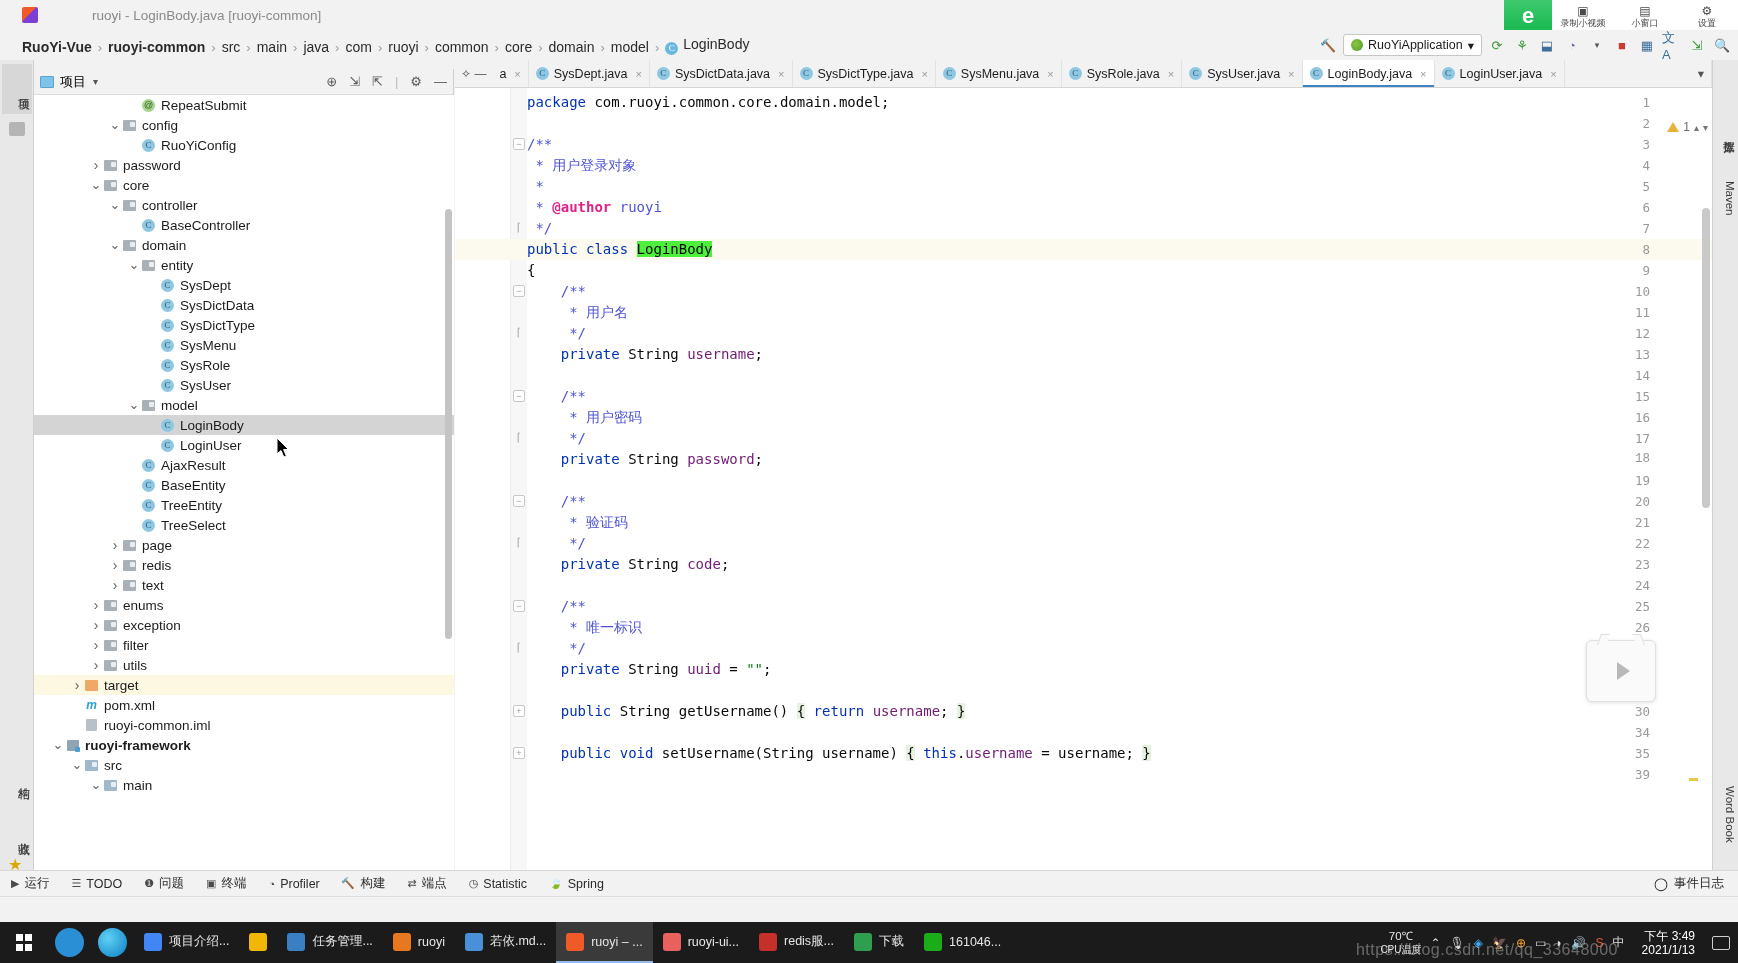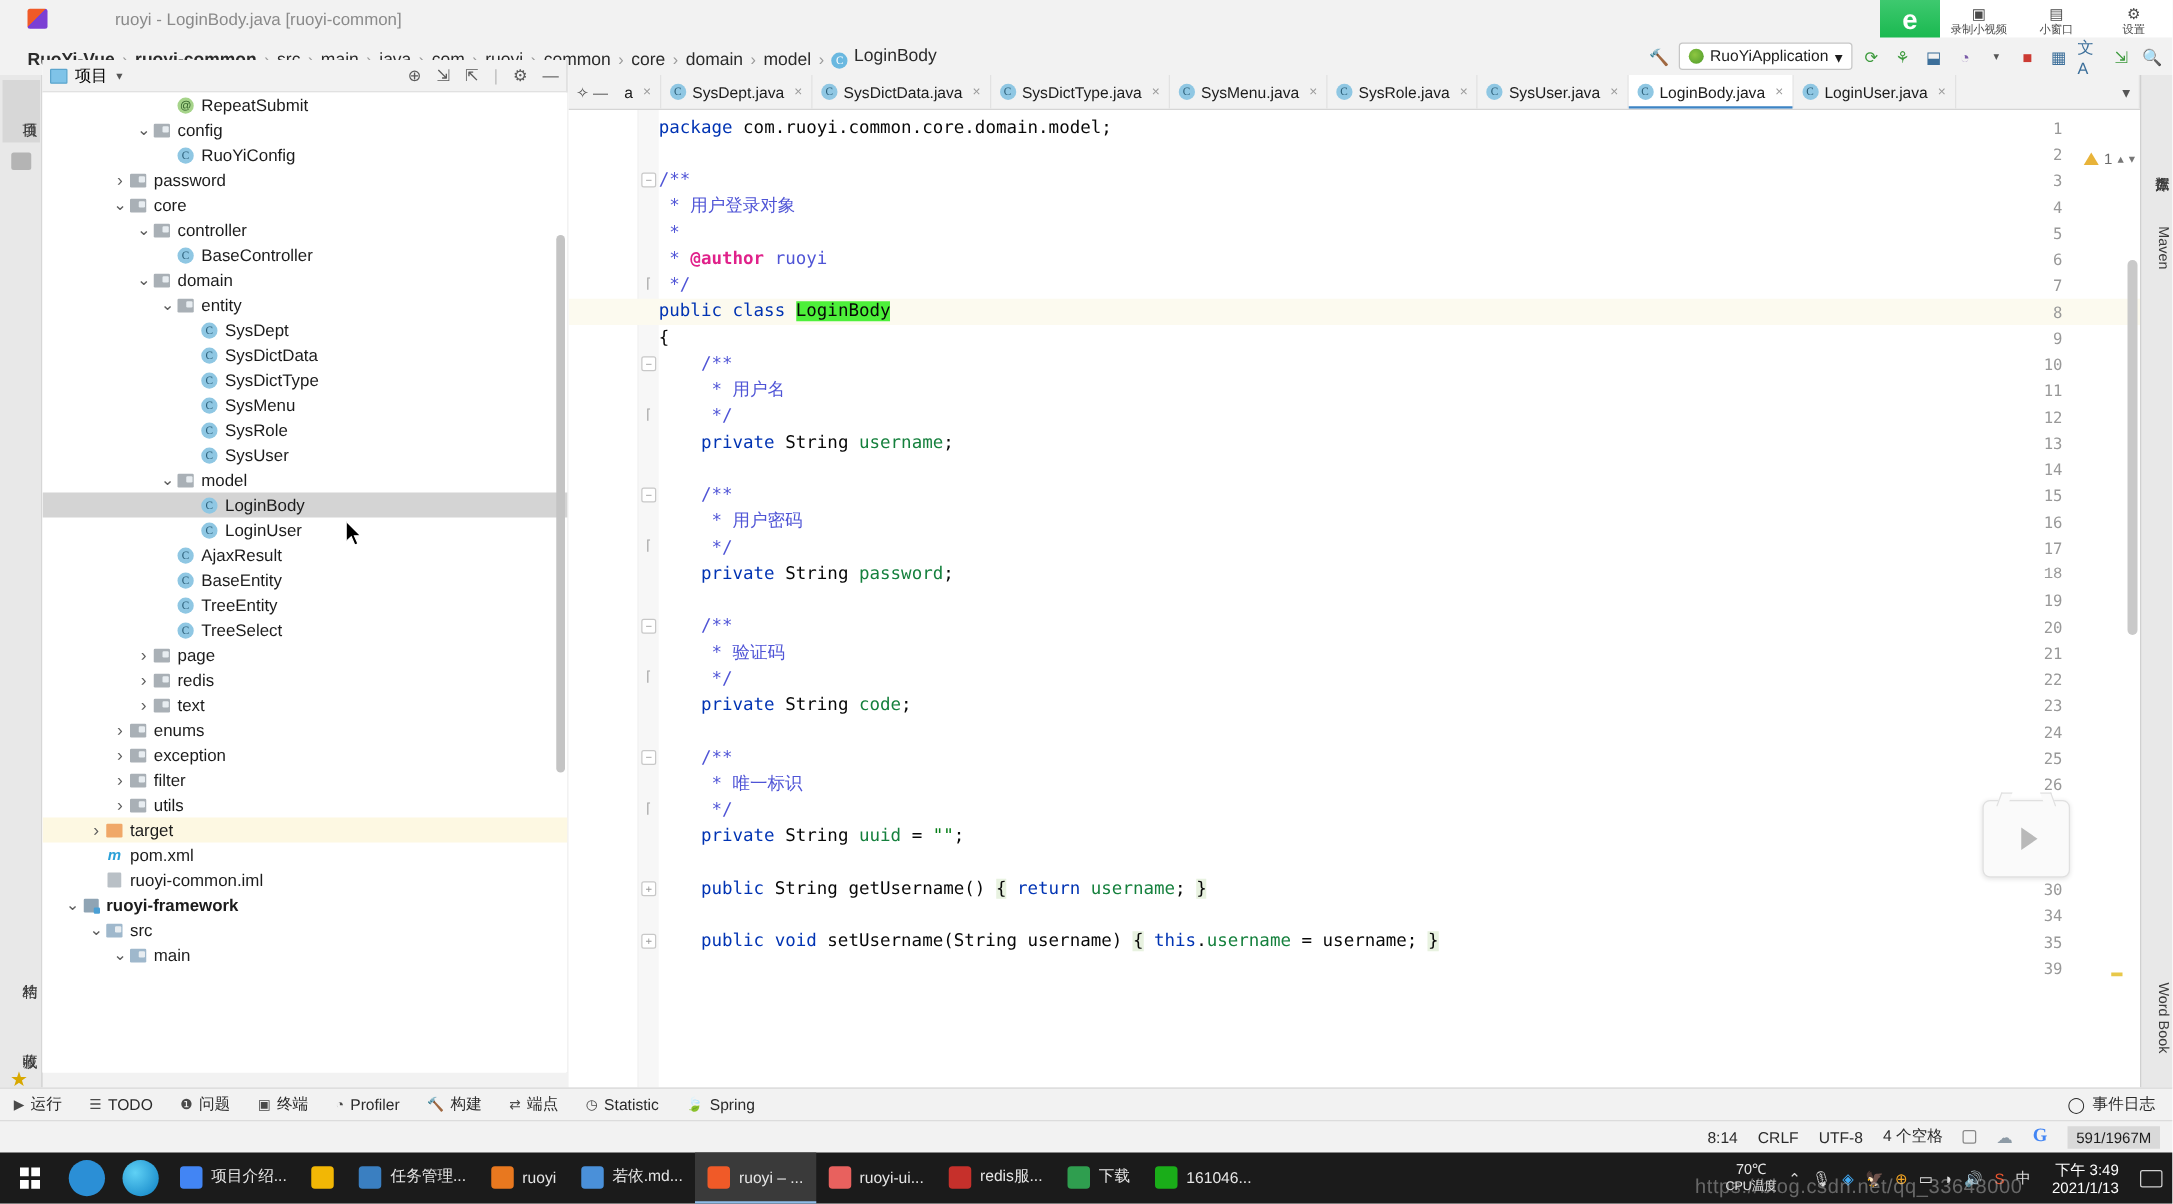--- a/index.html
+++ b/index.html
@@ -100,21 +100,21 @@
     font-size: 12px; color: #3a3a3a; text-align: center; cursor: default;
   }
   .vtab.sel { background: #d7d7d7; }
   .strip-ico {
     position: absolute; left: 9px; width: 16px; height: 14px;
     background: #b4b4b4; border-radius: 2px;
   }
 
   
   .project-panel {
-    position: absolute; left: 34px; top: 48px; width: 420px; height: 810px;
+    position: absolute; left: 34px; top: 69px; width: 420px; height: 810px;
     background: #ffffff; border-right: 1px solid #cfcfcf;
   }
   .panel-header {
     height: 26px; background: #f2f2f2; border-bottom: 1px solid #dcdcdc;
     display: flex; align-items: center; padding: 0 6px; font-size: 13px;
   }
   .panel-title-ico {
     width: 14px; height: 12px; background: #7fc3e8; border: 1px solid #5ba5cd;
     border-radius: 1px; margin-right: 6px;
   }
@@ -218,21 +218,21 @@
     position: absolute; left: 72px; right: 0; height: 21px;
     font-family: "DejaVu Sans Mono", monospace; font-size: 14px;
     white-space: pre; color: #080808; line-height: 21px;
   }
   .cur-line-bg {
     position: absolute; left: 0; right: 0; height: 21px; background: #fcfaef;
   }
   .kw { color: #0033b3; font-weight: normal; }
   .cm { color: #4f54d6; }
   .cmtag { color: #e0218a; font-weight: bold; }
-  .fld { color: #15803d; }
+  .fld { color: #701a75; }
   .str { color: #067d17; }
   .hl-green { background: #4df03a; }
   .brace-hl { background: #e8f2e0; }
   .fold-mark {
     position: absolute; left: 58px; width: 12px; height: 12px;
     color: #9a9a9a; font-size: 9px; text-align: center; line-height: 11px;
     border: 1px solid #c8c8c8; border-radius: 2px; background: #fff;
   }
   .fold-mark.plain { border: none; background: none; }
 
@@ -912,30 +912,20 @@
           <span>Spring</span>
         </div>
       </div>
     <div class="tw-right">
       <span class="gl">◯</span>
       <span>事件日志</span>
     </div>
   </div>
 
   <div class="statusbar">
-    <div class="sb-right">
-      <span>8:14</span>
-      <span>CRLF</span>
-      <span>UTF-8</span>
-      <span>4 个空格</span>
-      <span class="lock-ico"></span>
-      <span class="cloud-ico">☁</span>
-      <span class="g-logo">G</span>
-      <span class="mem">591/1967M</span>
-    </div>
   </div>
 
   <div class="taskbar">
     <div class="start">
       <div class="start-grid">
         <div class="sq"></div>
           <div class="sq"></div>
           <div class="sq"></div>
           <div class="sq"></div>
       </div>

